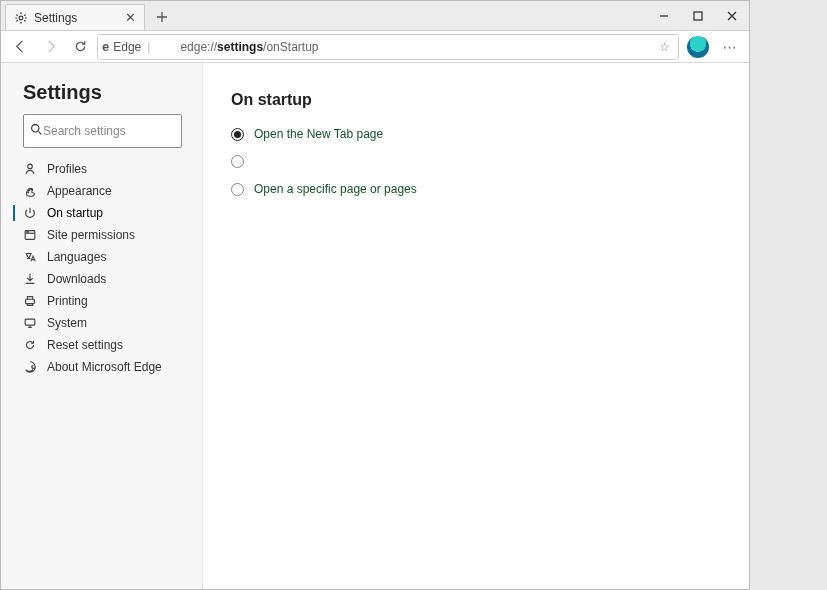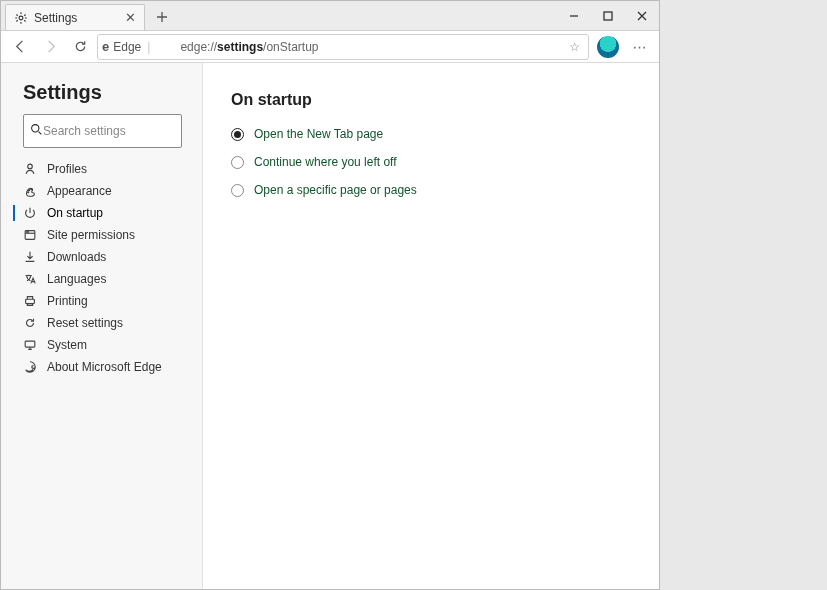--- a/index.html
+++ b/index.html
@@ -1,17 +1,17 @@
 <!DOCTYPE html>
 <html><head>
 <meta charset="utf-8">
 <style>
   * { box-sizing: border-box; margin: 0; padding: 0; }
   body { font-family: "Segoe UI", Arial, sans-serif; font-size: 12px; color: #222; background: #e8e8e8; width: 827px; height: 590px; overflow: hidden; }
-  .window { width: 660px; height: 590px; background: #fff; border: 1px solid #bbb; display: flex; flex-direction: column; }
+  .window { width: 750px; height: 590px; background: #fff; border: 1px solid #bbb; display: flex; flex-direction: column; }
   .titlebar { height: 30px; background: #ececec; display: flex; align-items: stretch; border-bottom: 1px solid #d0d0d0; }
   .tabs { display: flex; align-items: flex-end; flex: 1; padding-left: 4px; }
   .tab { display: flex; align-items: center; gap: 6px; background: #f7f7f7; border: 1px solid #c8c8c8; border-bottom: none; height: 26px; padding: 0 8px; margin-top: 4px; min-width: 140px; font-size: 12px; color: #333; border-radius: 2px 2px 0 0;}
   .tab .icon { width: 14px; height: 14px; display:flex; align-items:center; justify-content:center; }
   .tab .title { flex:1; }
   .tab .close { color:#555; font-size:13px; line-height:1; }
   .newtab { width: 26px; display:flex; align-items:center; justify-content:center; color:#555; margin-left:4px; margin-top:4px; height:26px; }
   .win-controls { display:flex; }
   .win-btn { width: 34px; display:flex; align-items:center; justify-content:center; color:#333; }
   .win-btn svg { width:10px; height:10px; }
@@ -175,59 +175,59 @@
                 <path d="M2.5 6h11"></path>
                 <circle cx="4.5" cy="4.5" r=".4" fill="currentColor"></circle>
                 <circle cx="6" cy="4.5" r=".4" fill="currentColor"></circle>
               </svg>
             </span>
             <span>Site permissions</span>
           </li>
           <li>
             <span class="ic">
               <svg viewBox="0 0 16 16">
-                <path d="M8 2v8M5 7l3 3 3-3M3 13h10"></path>
-              </svg>
-            </span>
-            <span>Downloads</span>
-          </li>
-          <li>
-            <span class="ic">
-              <svg viewBox="0 0 16 16">
                 <path d="M3 4h7M6.5 3v1.5M4 4c.5 3 2 5 4.5 6M9 4c-.5 3-2 5-4.5 6"></path>
                 <path d="M9 13l2.5-6 2.5 6M9.8 11h3.4"></path>
               </svg>
             </span>
             <span>Languages</span>
           </li>
           <li>
             <span class="ic">
               <svg viewBox="0 0 16 16">
+                <path d="M8 2v8M5 7l3 3 3-3M3 13h10"></path>
+              </svg>
+            </span>
+            <span>Downloads</span>
+          </li>
+          <li>
+            <span class="ic">
+              <svg viewBox="0 0 16 16">
                 <rect x="3" y="6" width="10" height="5" rx="1"></rect>
                 <path d="M5 6V3h6v3M5 11v2h6v-2"></path>
               </svg>
             </span>
             <span>Printing</span>
           </li>
           <li>
             <span class="ic">
               <svg viewBox="0 0 16 16">
-                <path d="M12 8a4 4 0 1 1-1.1-2.8M12 3v3H9"></path>
-              </svg>
-            </span>
-            <span>Reset settings</span>
-          </li>
-          <li>
-            <span class="ic">
-              <svg viewBox="0 0 16 16">
                 <rect x="2.5" y="3.5" width="11" height="7" rx="1"></rect>
                 <path d="M6 13h4M8 10.5V13"></path>
               </svg>
             </span>
             <span>System</span>
+          </li>
+          <li>
+            <span class="ic">
+              <svg viewBox="0 0 16 16">
+                <path d="M12 8a4 4 0 1 1-1.1-2.8M12 3v3H9"></path>
+              </svg>
+            </span>
+            <span>Reset settings</span>
           </li>
           <li>
             <span class="ic">
               <svg viewBox="0 0 16 16">
                 <path d="M8 2a6 6 0 0 1 6 6c0 1-.7 1.6-2 1.6-1.5 0-2-.8-2-1.6 0-1 .8-1.6 2-1.6M14 8c0 3.3-2.7 6-6 6a6 6 0 0 1-5-2.7c1.5 1.2 3 1.7 4.5 1.7 2.6 0 3.5-1.3 3.5-2.3"></path>
               </svg>
             </span>
             <span>About Microsoft Edge</span>
           </li>
         </ul>
@@ -235,21 +235,20 @@
 
     <main class="main">
       <h2>On startup</h2>
       <div class="radio-group" id="radio-group">
           <label class="radio-row">
             <span class="radio selected"></span>
             <span>Open the New Tab page</span>
           </label>
           <label class="radio-row">
             <span class="radio"></span>
-            <span>Continue where you left off</span>
           </label>
           <label class="radio-row">
             <span class="radio"></span>
             <span>Open a specific page or pages</span>
           </label>
         </div>
     </main>
 
   </div>
 </div>

